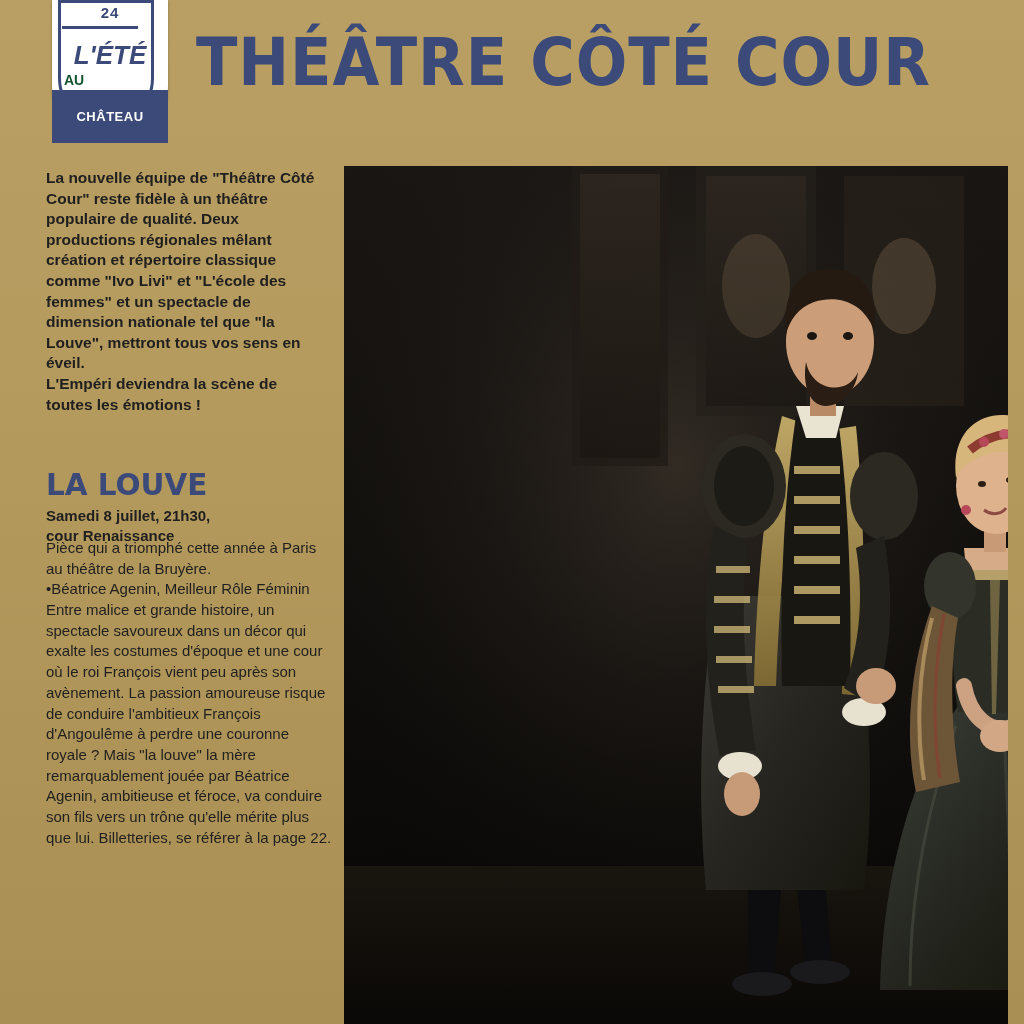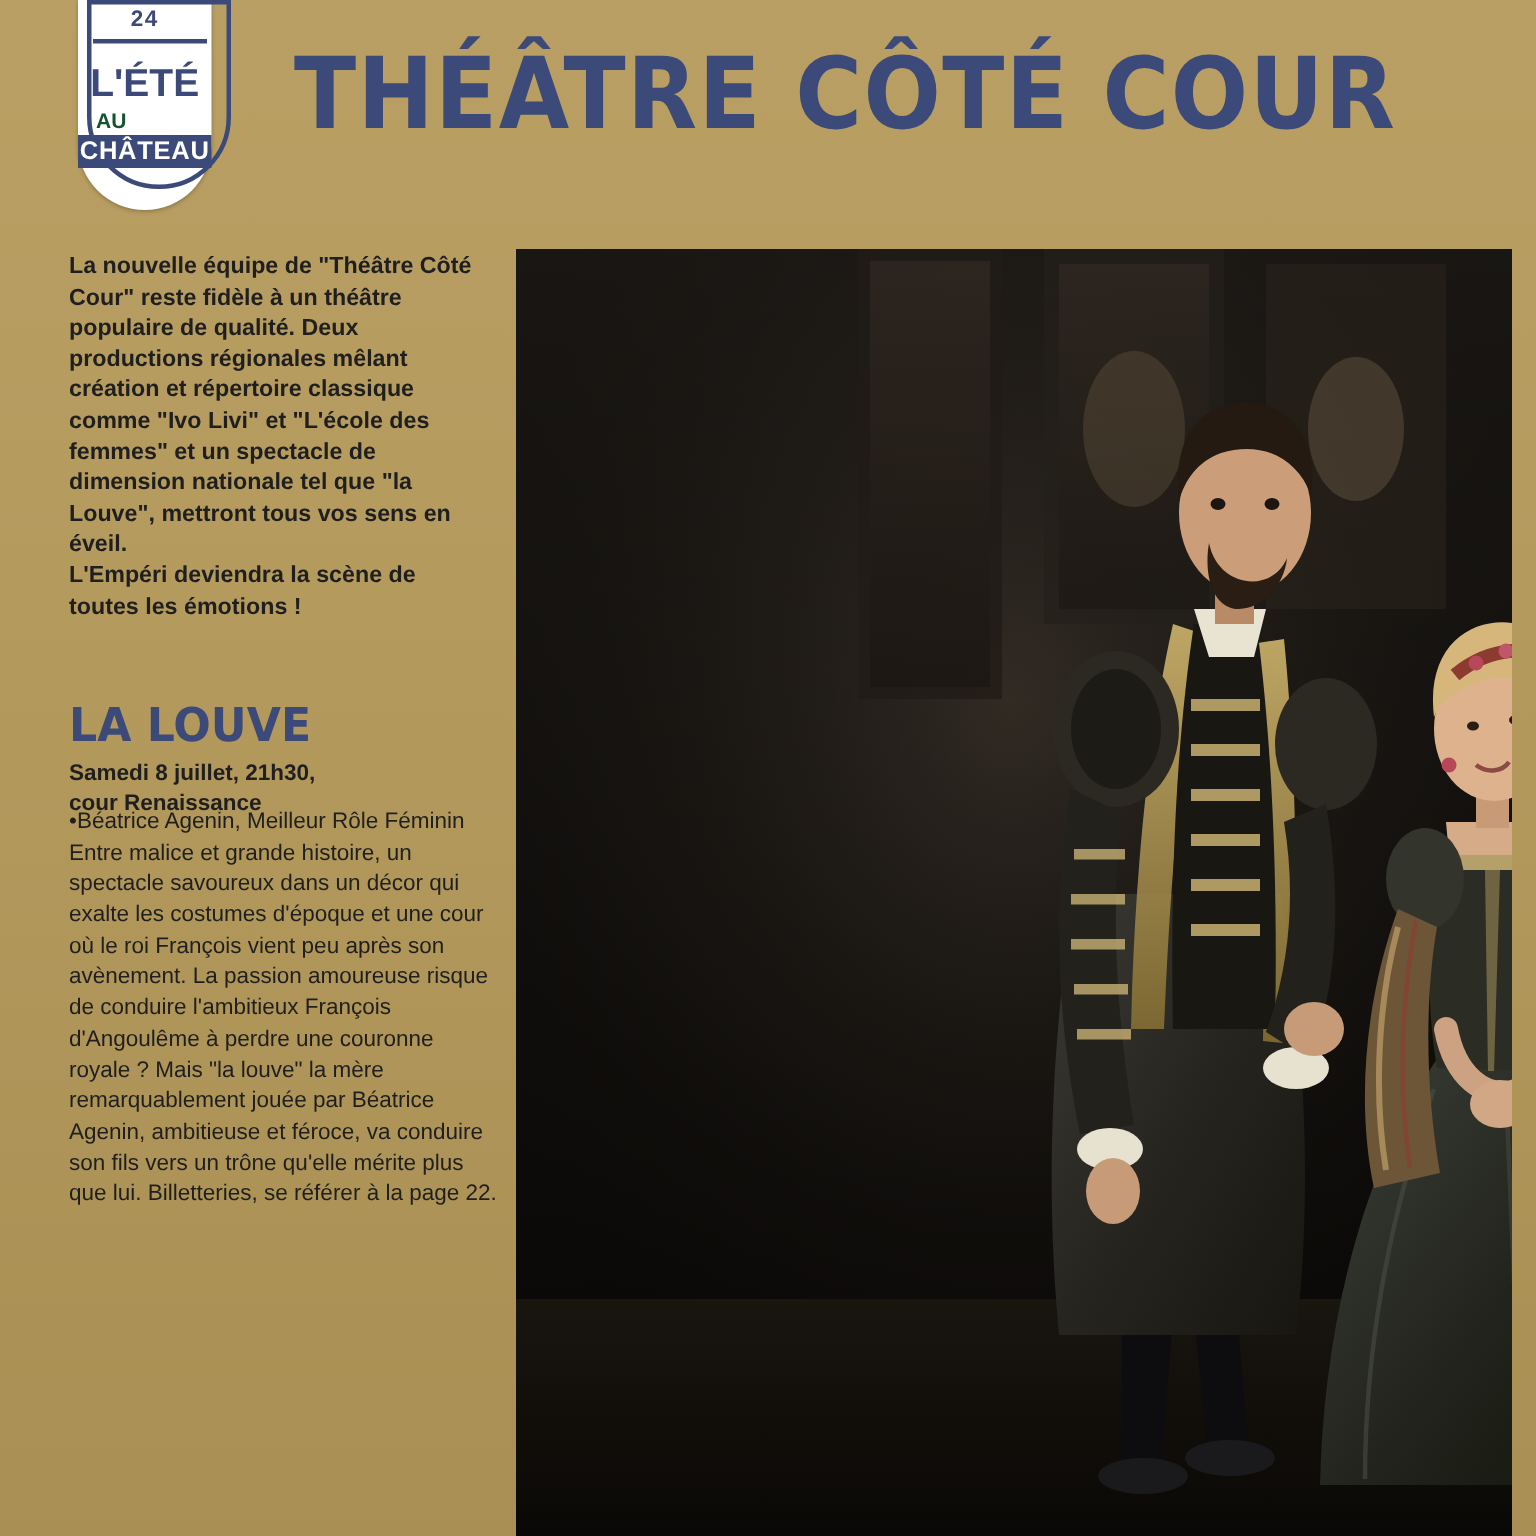--- a/index.html
+++ b/index.html
@@ -17,21 +17,21 @@
   .page {
     position: absolute;
     inset: 0;
     background: linear-gradient(180deg, #b99f63 0%, #b49a5d 40%, #a98f53 100%);
   }
   
   .badge {
     position: absolute;
     left: 52px;
     top: 0;
-    width: 89px;
+    width: 116px;
     height: 140px;
     background: #ffffff;
     border-bottom-left-radius: 54px;
     border-bottom-right-radius: 54px;
     box-shadow: 0 1px 3px rgba(0,0,0,.25);
   }
   .badge-inner {
     position: absolute;
     left: 6px;
     top: 0;
@@ -62,42 +62,43 @@
     background: #3c4a7a;
   }
   .badge-ete {
     position: absolute;
     top: 42px;
     left: 0;
     width: 100%;
     text-align: center;
     font-size: 26px;
     font-weight: bold;
+    font-style: italic;
     color: #3c4a7a;
     line-height: 1;
   }
   .badge-au {
     position: absolute;
     top: 72px;
     left: 12px;
     font-size: 14px;
     font-weight: bold;
     color: #14532d;
   }
   .badge-chateau {
     position: absolute;
     top: 90px;
     left: 0;
     width: 100%;
     text-align: center;
-    font-size: 17px;
+    font-size: 13px;
     font-weight: bold;
     color: #ffffff;
     background: #3c4a7a;
-    padding: 1px 0;
+    padding: 19px 0;
     letter-spacing: .5px;
   }
   
   .main-title {
     position: absolute;
     left: 196px;
     top: 30px;
     font-size: 66px;
     font-weight: bold;
     color: #3c4a7a;
@@ -182,20 +183,21 @@
     <div class="badge-chateau">CHÂTEAU</div>
   </div>
 
   <div class="main-title">THÉÂTRE CÔTÉ COUR</div>
 
   <div class="intro">La nouvelle équipe de "Théâtre Côté Cour" reste fidèle à un théâtre populaire de qualité. Deux productions régionales mêlant création et répertoire classique comme "Ivo Livi" et "L'école des femmes" et un spectacle de dimension nationale tel que "la Louve", mettront tous vos sens en éveil.<br>L'Empéri deviendra la scène de toutes les émotions !</div>
 
   <div class="section-title">LA LOUVE</div>
   <div class="section-sub">Samedi 8 juillet, 21h30,<br>cour Renaissance</div>
   <div class="section-body">
+    <p>Pièce qui a triomphé cette année à Paris au théâtre de la Bruyère.</p>
     <p>•Béatrice Agenin, Meilleur Rôle Féminin</p>
     <p>Entre malice et grande histoire, un spectacle savoureux dans un décor qui exalte les costumes d'époque et une cour où le roi François vient peu après son avènement. La passion amoureuse risque de conduire l'ambitieux François d'Angoulême à perdre une couronne royale ? Mais "la louve" la mère remarquablement jouée par Béatrice Agenin, ambitieuse et féroce, va conduire son fils vers un trône qu'elle mérite plus que lui. Billetteries, se référer à la page 22.</p>
   </div>
 
   <div class="photo">
     <svg width="664" height="858" viewBox="0 0 664 858" xmlns="http://www.w3.org/2000/svg" role="img">
       <defs>
         <linearGradient id="bg" x1="0" y1="0" x2="0" y2="1">
           <stop offset="0" stop-color="#1a1714"></stop>
           <stop offset="0.55" stop-color="#100e0c"></stop>

